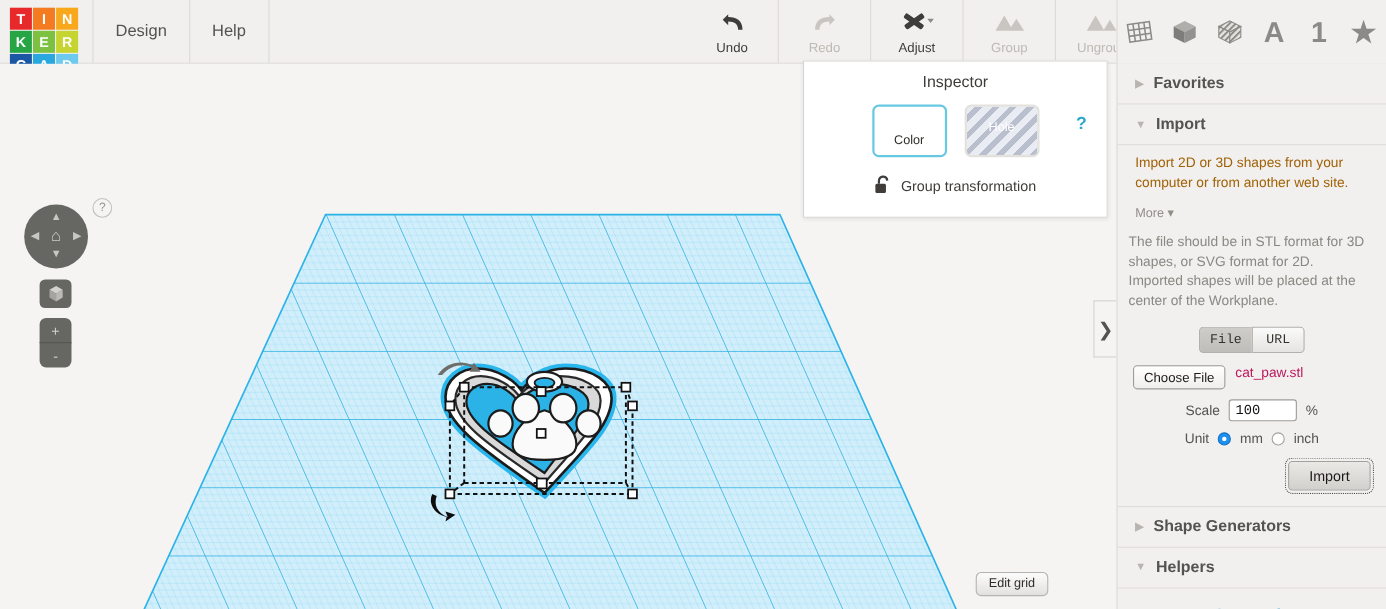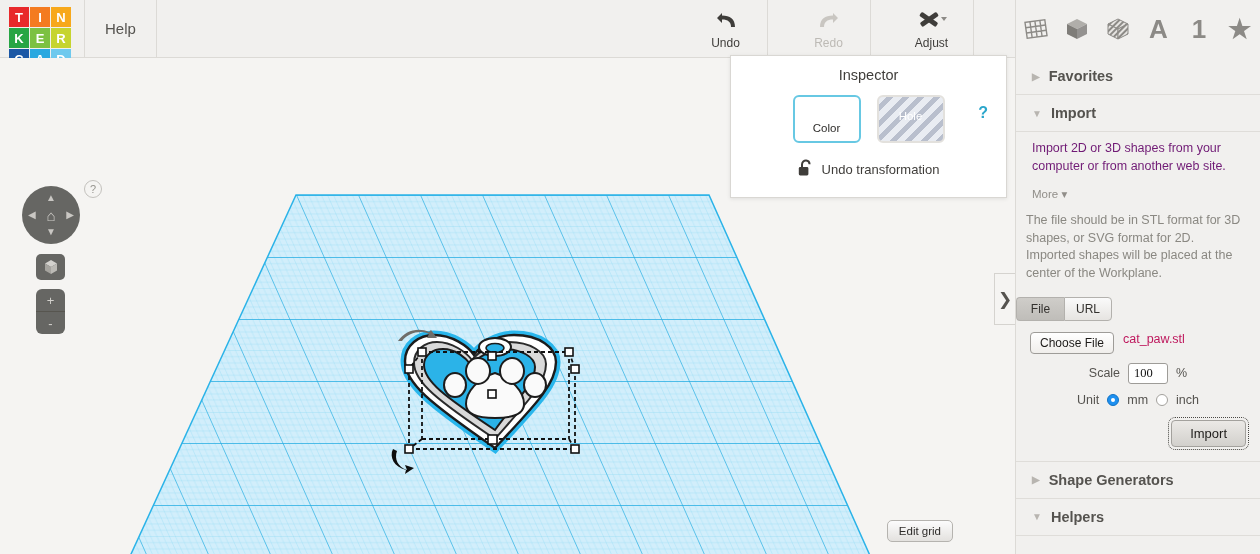--- a/index.html
+++ b/index.html
@@ -27,21 +27,21 @@
     font-family: "Liberation Sans", sans-serif;
   }
   .menu { position: absolute; left: 84px; top: 0; height: 58px; display: flex; align-items: center; }
   .menu a {
     display: block; padding: 0 20px; height: 58px; line-height: 58px;
     color: #55534f; font-size: 15px; text-decoration: none;
     border-right: 1px solid #dcdad6;
   }
   .menu a:first-child { border-left: 1px solid #dcdad6; }
 
-  .tools { position: absolute; left: 684px; top: 0; height: 58px; display: flex; align-items: flex-start; gap: 19px; }
+  .tools { position: absolute; left: 624px; top: 0; height: 58px; display: flex; align-items: flex-start; }
   .tool {
     width: 84px; height: 58px; padding-top: 8px;
     display: flex; flex-direction: column; align-items: center;
     border-right: 1px solid #dcdad6; position: relative;
   }
   .tool:last-child { border-right: none; }
   .tool .lbl { font-size: 12px; margin-top: 4px; color: #3f3d3a; }
   .tool.disabled .lbl { color: #bdbab5; }
   .tool .gi { height: 24px; display: flex; align-items: center; }
 
@@ -148,45 +148,45 @@
   .sidebar {
     position: absolute; right: 0; top: 58px; width: 245px; height: 496px;
     background: #f1f0ee; border-left: 1px solid #dcdad6; overflow: hidden;
   }
   .sec-head {
     display: flex; align-items: center; gap: 9px;
     padding: 10px 0 10px 16px; border-bottom: 1px solid #dfddd9;
     font-size: 14.5px; font-weight: bold; color: #55534f;
   }
   .tri { color: #b8b5b0; font-size: 10px; }
-  .body-text { padding: 8px 14px 0 16px; font-size: 12.5px; color: #701a75; line-height: 1.42; }
+  .body-text { padding: 8px 14px 0 16px; font-size: 12.5px; color: #a16207; line-height: 1.42; }
   .more { font-size: 11.5px; color: #918e89; margin-top: 2px; }
   .fine { padding-left: 10px; margin-top: 2px; color: #8a8882; }
 
-  .seg { display: flex; justify-content: flex-start; margin-top: 14px; }
+  .seg { display: flex; justify-content: center; margin-top: 14px; font-family: Liberation Mono, monospace; }
   .seg div {
     width: 48px; text-align: center; font-size: 12px; padding: 4px 0;
     border: 1px solid #b3b1ad; color: #33312e;
   }
   .seg .on { background: linear-gradient(#cfcdc9,#bfbdb9); border-right: none; border-radius: 4px 0 0 4px; }
   .seg .off { background: linear-gradient(#fafafa,#e6e4e1); border-radius: 0 4px 4px 0; }
 
   .filerow { display: flex; align-items: flex-start; gap: 9px; margin: 11px 0 0 14px; }
   .choose-file {
     font-size: 12px; padding: 3px 9px; color: #1d1b19;
     background: linear-gradient(#fff,#f0eeeb);
     border: 1px solid #9e9c98; border-radius: 4px;
   }
   .fname { font-size: 12.5px; color: #be185d; }
 
   .frow { display: flex; align-items: center; justify-content: center; gap: 8px; margin-top: 9px; font-size: 12.5px; color: #55534f; }
   .scale-in {
-    width: 40px; font-size: 12.5px; padding: 2px 5px; color: #111;
+    width: 62px; font-size: 12.5px; padding: 2px 5px; color: #111;
     border: 1px solid #9e9c98; border-radius: 3px; background: #fff;
-    font-family: Liberation Serif, serif;
+    font-family: Liberation Mono, monospace;
   }
   .radio { width: 12px; height: 12px; border-radius: 50%; border: 1px solid #a3a19d; background: #fff; display: inline-block; position: relative; }
   .radio.sel { background: #1e90f0; border-color: #1273c4; }
   .radio.sel::after { content: ""; position: absolute; left: 3px; top: 3px; width: 4px; height: 4px; border-radius: 50%; background: #fff; }
 
   .import-wrap { display: flex; justify-content: flex-end; padding-right: 14px; margin-top: 13px; }
   .import-btn {
     font-size: 13px; padding: 5px 18px; color: #1d1b19;
     background: linear-gradient(#ebe9e6,#d2d0cc);
     border: 1px solid #a3a19d; border-radius: 4px; outline: 1px dotted #4a4844; outline-offset: 2px;
@@ -207,20 +207,21 @@
       <span style="background:#f7a81b">N</span>
       <span style="background:#27a544">K</span>
       <span style="background:#7cc142">E</span>
       <span style="background:#c6d42f">R</span>
       <span style="background:#1b57a5">C</span>
       <span style="background:#29a8e0">A</span>
       <span style="background:#6ec9ee">D</span>
     </div>
 
     <nav class="menu">
+      <a href="#">Design</a>
       <a href="#">Help</a>
     </nav>
 
     <div class="tools">
 
       <div class="tool">
         <span class="gi">
           <svg width="24" height="22" viewBox="0 0 24 22">
               <path d="M8 4 L3 9 L8 14 L8 10.5 C14 10.5 17 13 17 18 L21 18 C21 10 16 6.5 8 6.5 Z" fill="#3f3d3a"></path>
             </svg>
@@ -426,21 +427,21 @@
       </div>
     </div>
     <div class="insp-help">?</div>
     <div class="lockrow">
       <span>
         <svg width="15" height="18" viewBox="0 0 15 18">
           <path d="M4 8 V5.5 C4 3 6 1.4 8.2 1.6 C10.2 1.8 11.5 3.3 11.6 5.2" fill="none" stroke="#3f3d3a" stroke-width="2"></path>
           <rect x="0.8" y="8" width="9.6" height="8.4" rx="1.4" fill="#3f3d3a"></rect>
         </svg>
       </span>
-      <span>Undo transformation</span>
+      <span>Group transformation</span>
     </div>
   </div>
 
   <aside class="sidebar">
 
     <div class="sec-head">
       <span class="tri">▶</span>
       <span>Favorites</span>
     </div>
 

